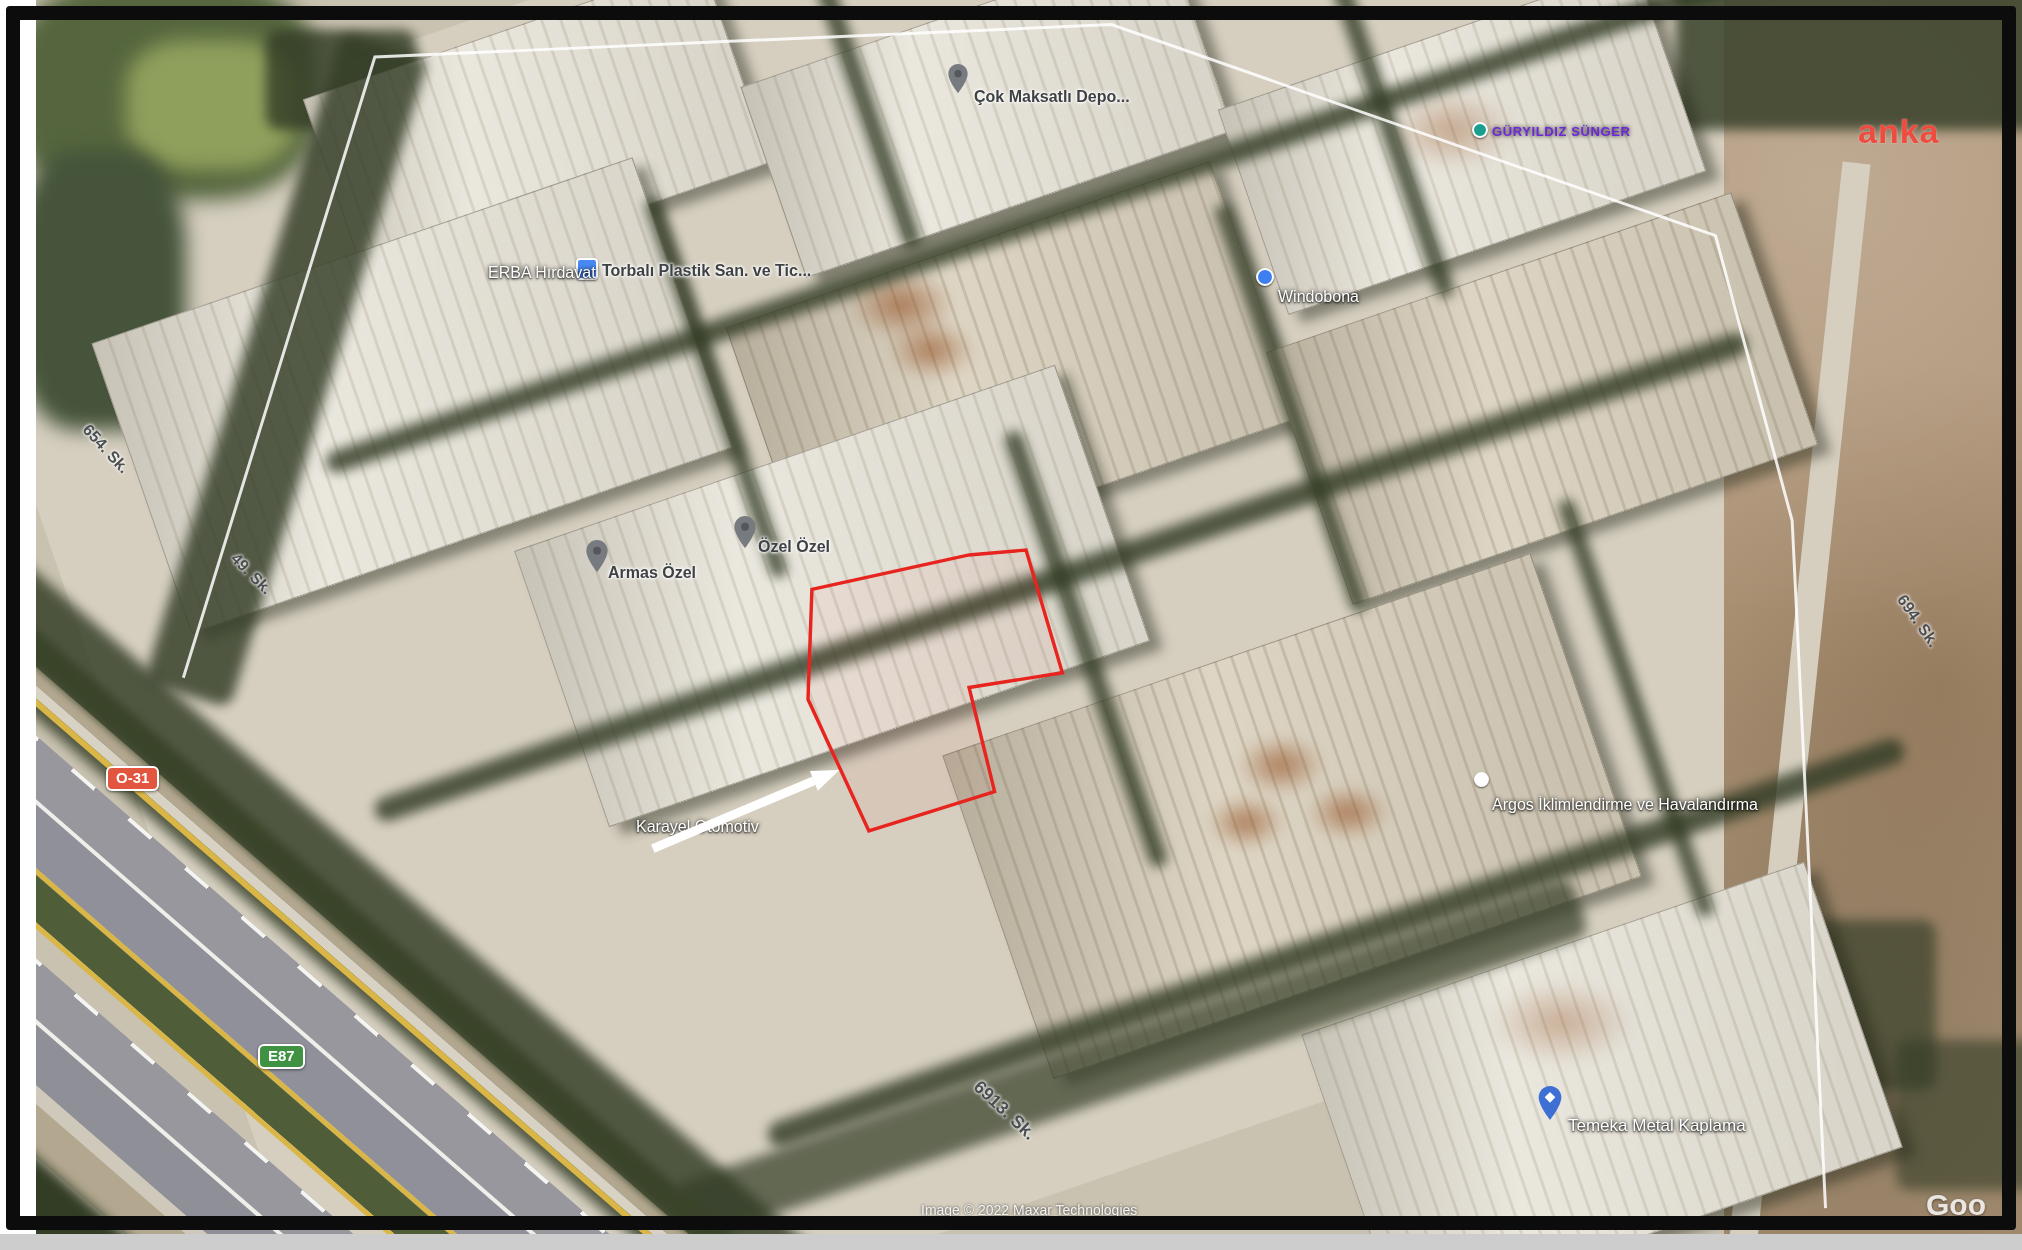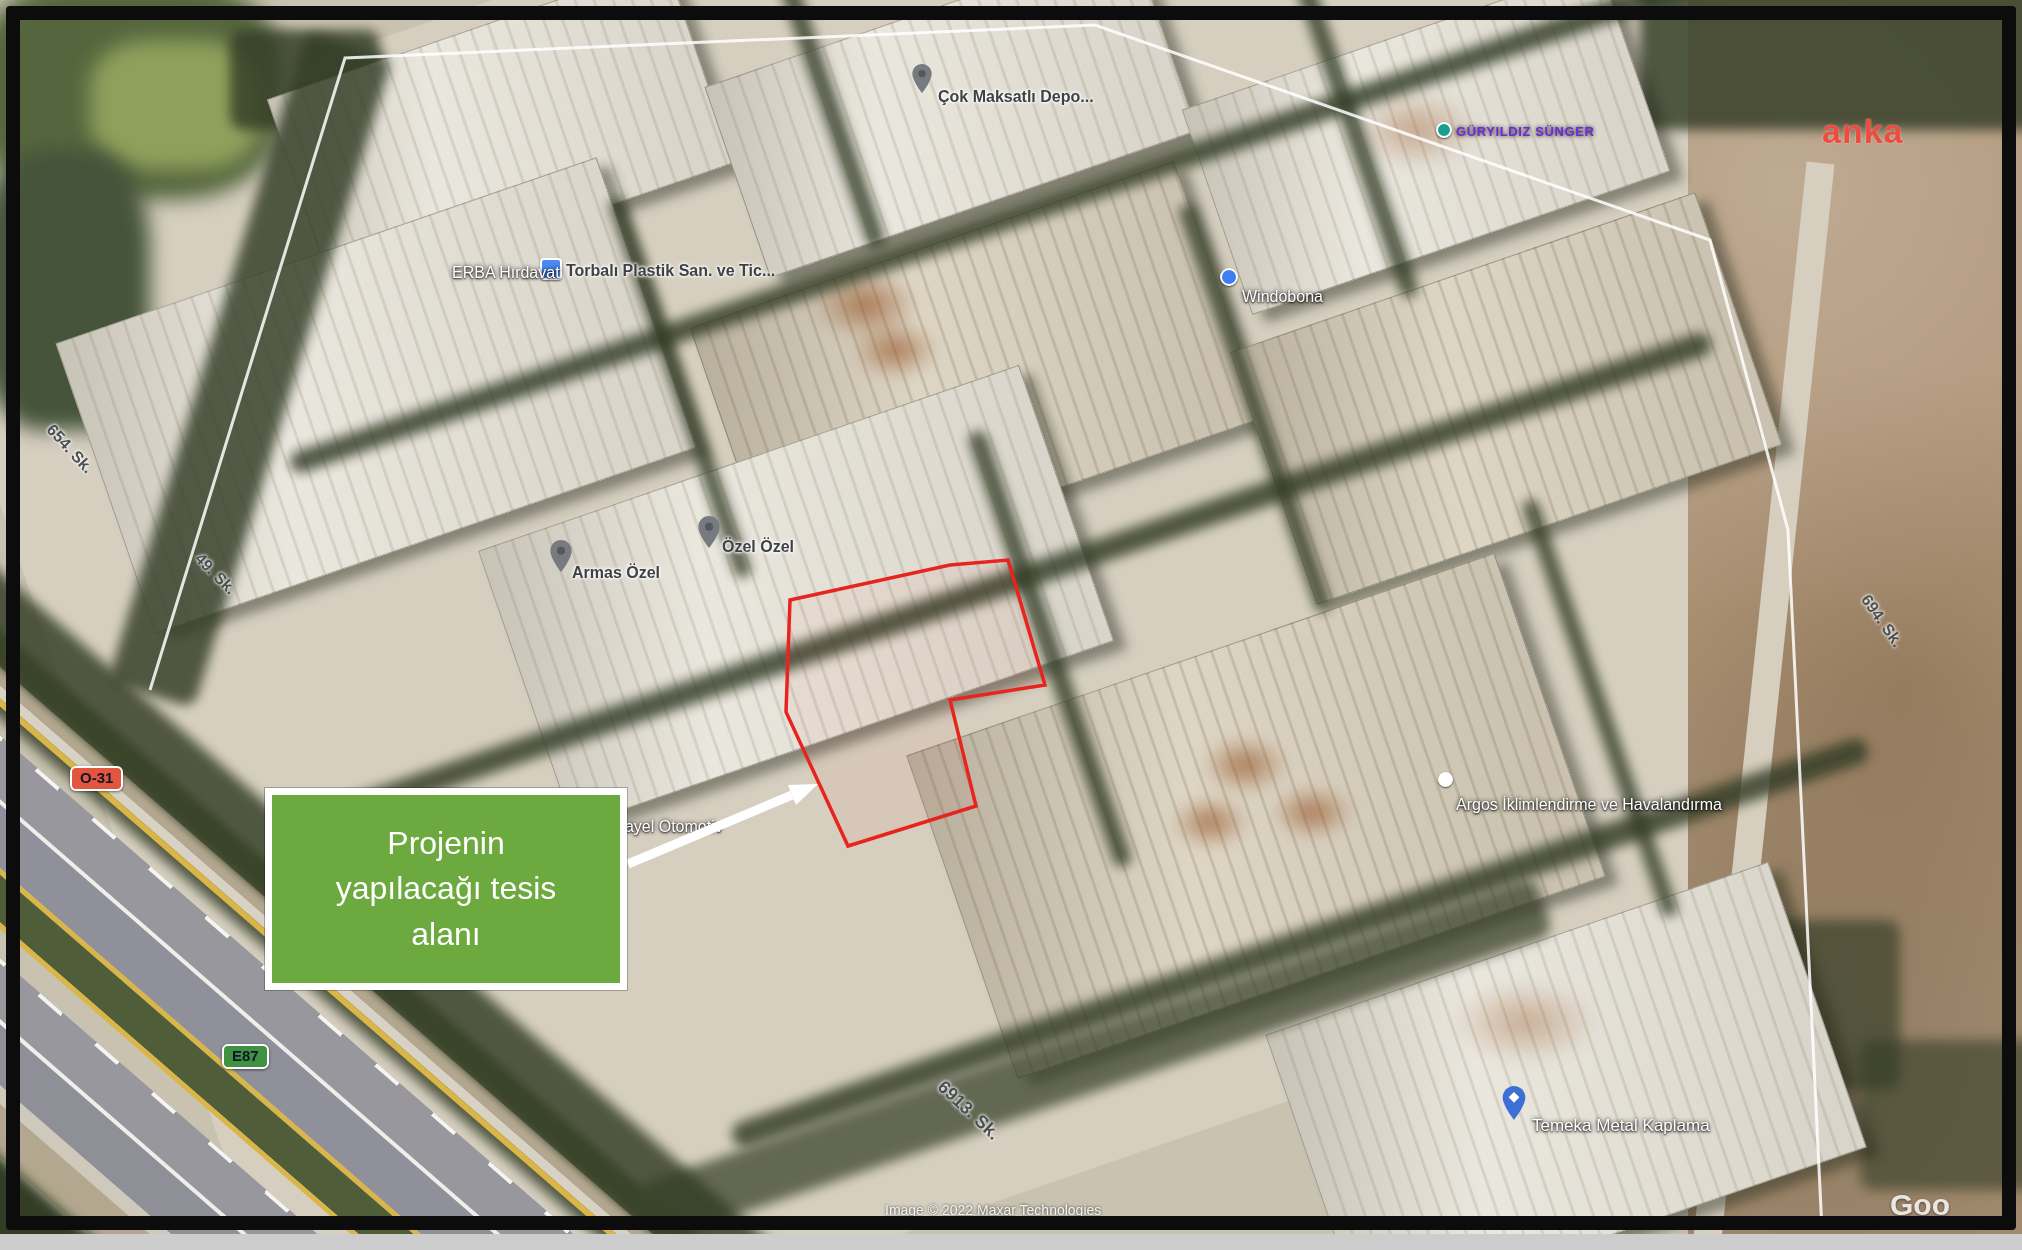--- a/index.html
+++ b/index.html
@@ -1,18 +1,18 @@
 <!DOCTYPE html>
 <html><head>
 <meta charset="utf-8">
 <style>
   html,body{margin:0;padding:0;background:#ffffff;}
   #page{position:relative;width:2022px;height:1250px;background:#ffffff;overflow:hidden;
         font-family:"Liberation Sans",sans-serif;}
-  #map{position:absolute;inset:0;overflow:hidden;background:#c9c2b1;}
+  #map{position:absolute;inset:0;overflow:hidden;background:#c9c2b1;margin-left:36px;}
 
   
   .roofA,.roofB{position:absolute;border:1px solid rgba(90,85,70,.45);
       box-shadow:10px 12px 12px rgba(35,40,25,.45);}
   .roofA{background-image:
       linear-gradient(105deg, rgba(120,110,90,.30), rgba(255,255,255,0) 35%, rgba(120,110,90,.15) 92%),
       repeating-linear-gradient(90deg,#eae7de 0 15px,#d7d3c6 15px 18px);}
   .roofB{background-image:
       linear-gradient(105deg, rgba(110,100,80,.35), rgba(255,255,255,0) 40%, rgba(110,100,80,.18) 92%),
       repeating-linear-gradient(90deg,#ded6c5 0 14px,#c7beaa 14px 17px);}
@@ -34,21 +34,21 @@
   .poi{position:absolute;white-space:nowrap;font-size:16px;z-index:30;}
   .poi-light{color:#ffffff;text-shadow:0 0 4px rgba(0,0,0,.95),0 1px 2px rgba(0,0,0,.85);}
   .poi-dark{color:#3f4245;text-shadow:0 0 3px #fff,0 0 3px #fff,0 0 5px #fff;font-weight:bold;}
   .poi-caps{color:#6d28d9;font-size:13px;letter-spacing:.6px;font-weight:bold;
       text-shadow:0 0 4px rgba(0,0,0,.9);}
   .pin{position:absolute;z-index:29;}
   .dot{position:absolute;border-radius:50%;z-index:29;border:2px solid #fff;
       box-shadow:0 1px 2px rgba(0,0,0,.6);}
   .street{position:absolute;color:#4c4f52;font-size:16px;font-weight:bold;white-space:nowrap;
       text-shadow:0 0 3px #fff,0 0 4px #fff;z-index:28;}
-  .badge{position:absolute;z-index:31;color:#0f172a;font-weight:bold;font-size:15px;
+  .badge{position:absolute;z-index:31;color:#ffffff;font-weight:bold;font-size:15px;
       border:2px solid #fff;border-radius:6px;padding:2px 8px;line-height:1.1;
       box-shadow:0 1px 3px rgba(0,0,0,.5);}
   #badge-o31{background:#e2553f;left:70px;top:766px;}
   #badge-e87{background:#3f9242;left:222px;top:1044px;}
 
   
   #label-box{position:absolute;left:265px;top:788px;width:348px;height:188px;z-index:40;
       background:#6ca93f;border:7px solid #ffffff;display:flex;flex-direction:column;
       justify-content:center;align-items:center;text-align:center;color:#ffffff;
       font-size:32px;line-height:1.42;box-shadow:0 0 0 1px rgba(0,0,0,.25);}
@@ -195,25 +195,20 @@
 
     <div id="badge-o31" class="badge">O-31</div>
     <div id="badge-e87" class="badge">E87</div>
 
     <svg id="overlay-svg" viewBox="0 0 2022 1250">
       <polygon points="790,600 950,565 1008,560 1045,685 950,700 976,806 848,846 786,712" fill="rgba(232,36,31,0.04)" stroke="#e8241f" stroke-width="3.5"></polygon>
       <line x1="628" y1="864" x2="792" y2="795" stroke="#ffffff" stroke-width="9"></line>
       <polygon points="818,784 796,805 788,785" fill="#ffffff"></polygon>
     </svg>
 
-    <div id="label-box">
-      <span>Projenin</span>
-      <span>yapılacağı tesis</span>
-      <span>alanı</span>
-    </div>
 
     <div id="watermark">anka</div>
     <div id="attribution">Image © 2022 Maxar Technologies</div>
     <div id="google-partial">Goo</div>
   </div>
 
   <div id="frame"></div>
   <div id="bottom-strip"></div>
 </div>
 

